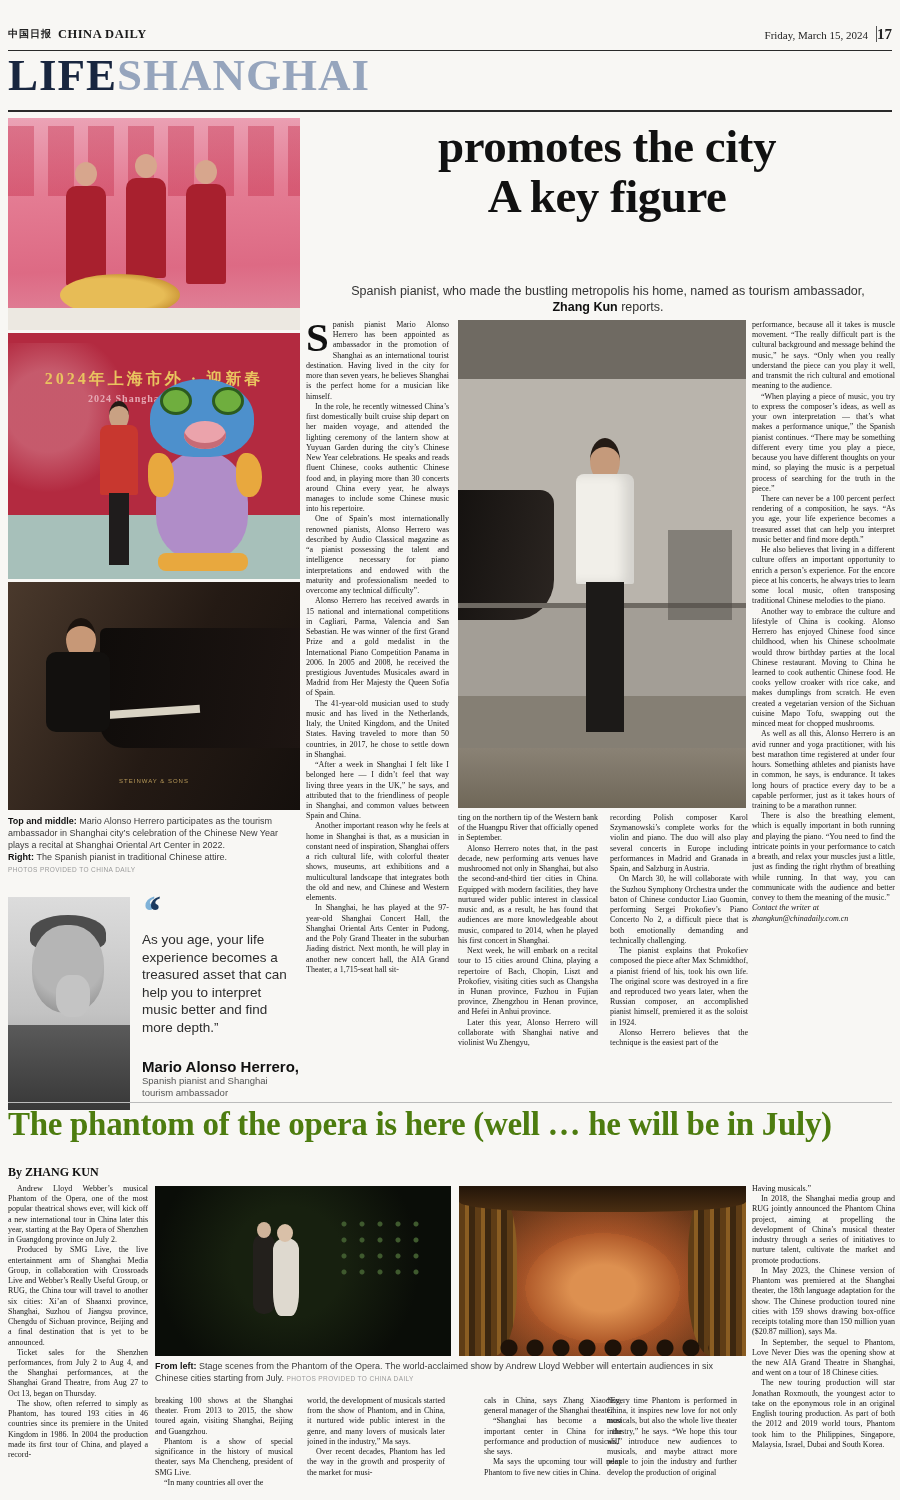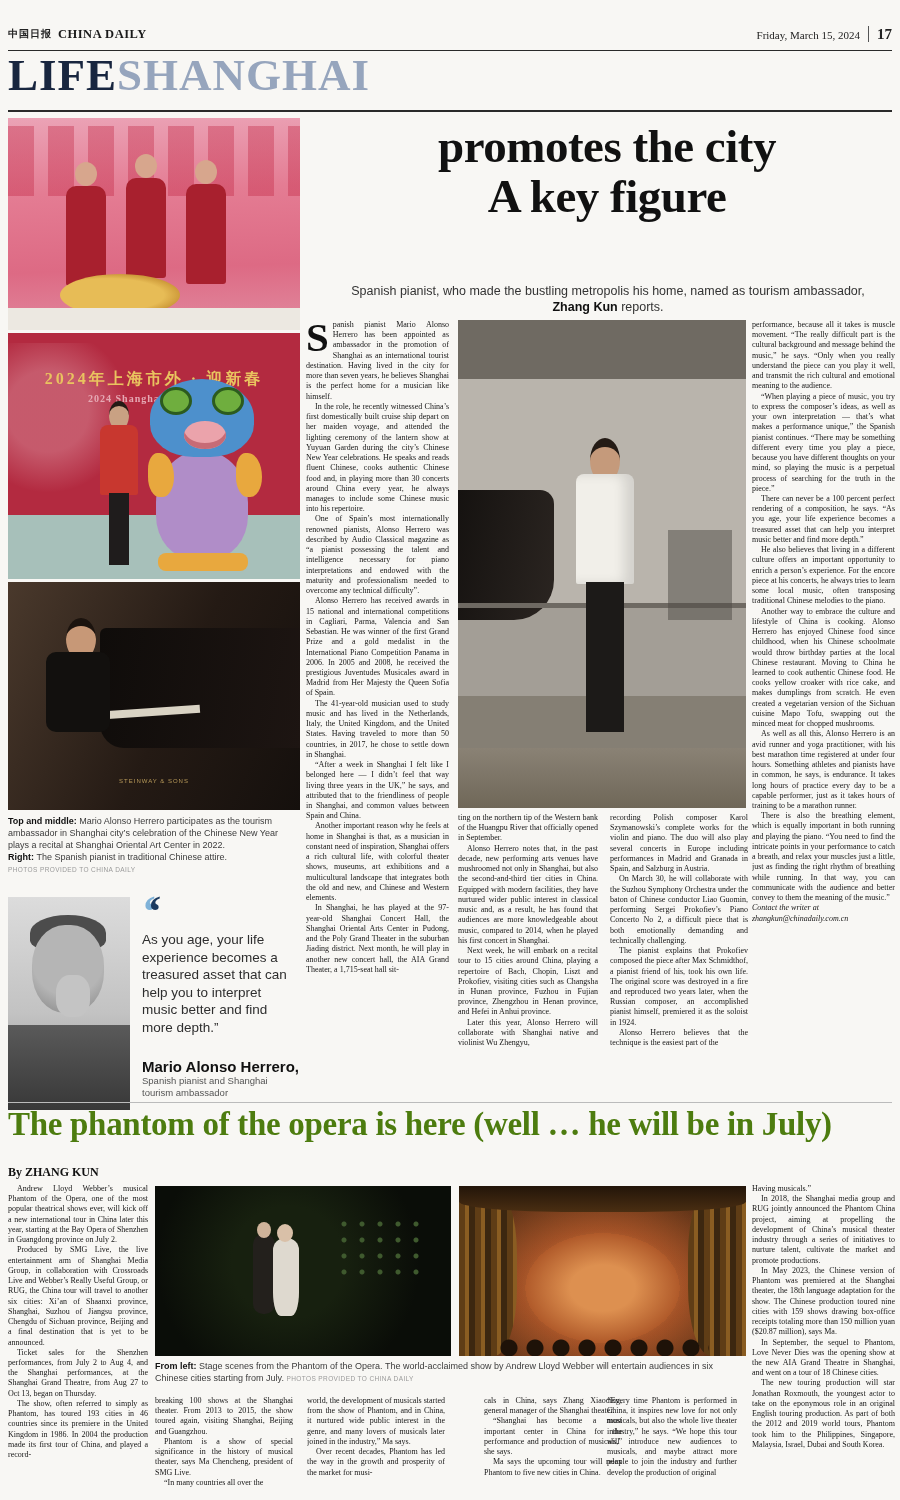--- a/index.html
+++ b/index.html
@@ -5,21 +5,21 @@
   html,body{margin:0;padding:0;background:#dededc;}
   .page{position:relative;width:900px;height:1500px;margin:0 auto;background:#f8f7f4;
         font-family:"Liberation Serif",serif;color:#1a1a1a;overflow:hidden;}
   .abs{position:absolute;}
 
   
   .masthead{top:24px;left:8px;right:8px;height:24px;}
   .logo-cn{display:inline-block;font-weight:bold;font-size:10px;letter-spacing:1px;color:#222;vertical-align:middle;}
   .logo-en{display:inline-block;font-weight:bold;font-size:12.5px;letter-spacing:.5px;margin-left:2px;vertical-align:middle;}
   .dateline{position:absolute;right:0;top:2px;font-size:11px;color:#222;}
-  .pageno{font-weight:bold;font-size:15px;padding-left:8px;margin-left:8px;border-left:1px solid #555;}
+  .pageno{font-weight:bold;font-size:15px;margin-left:8px;border-left:1px solid #555;}
   .rule-dark{left:8px;right:8px;height:0;border-top:1.5px solid #2a2a2a;}
   .rule-1{top:50px;}
   .rule-2{top:110px;border-top:2.5px solid #2a2a2a;}
   .section-title{top:53px;left:8px;font-size:45px;font-weight:bold;letter-spacing:1px;line-height:1;}
   .sec-a{color:#18263f;}
   .sec-b{color:#96a5bd;}
 
   
   .ph{position:absolute;overflow:hidden;background:#888;}
   .ph *{position:absolute;}

